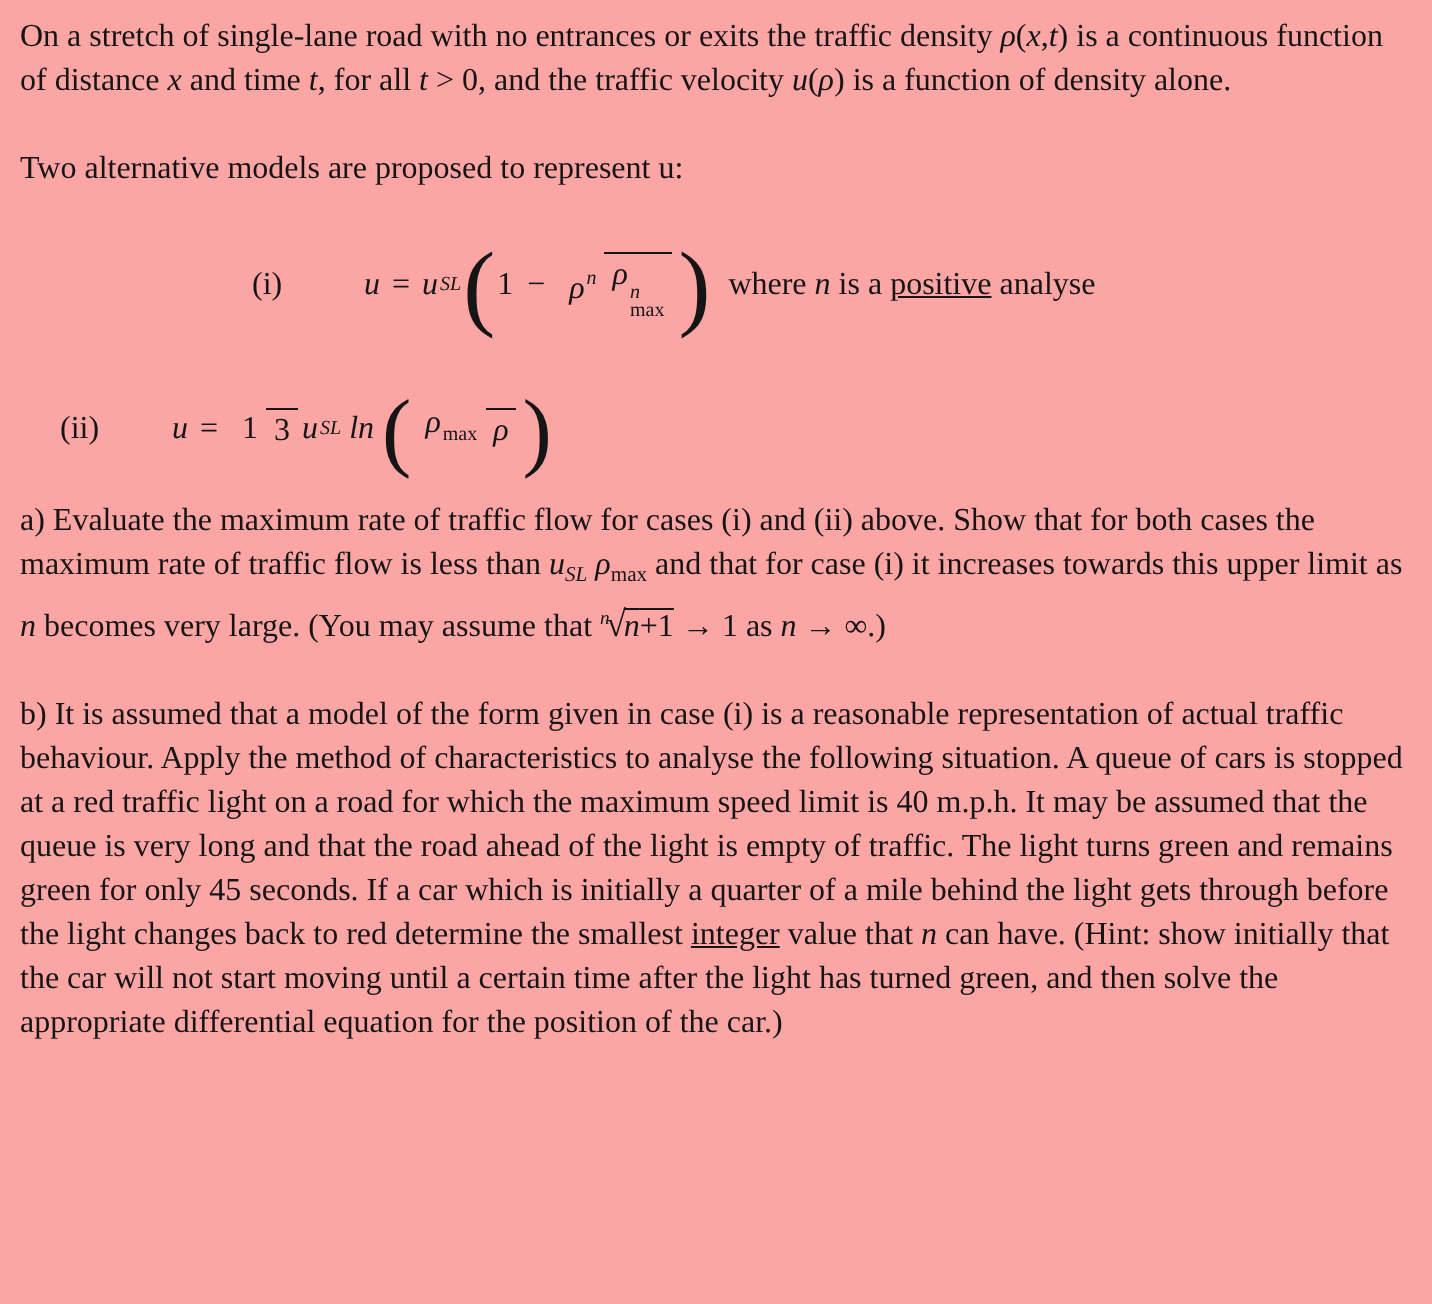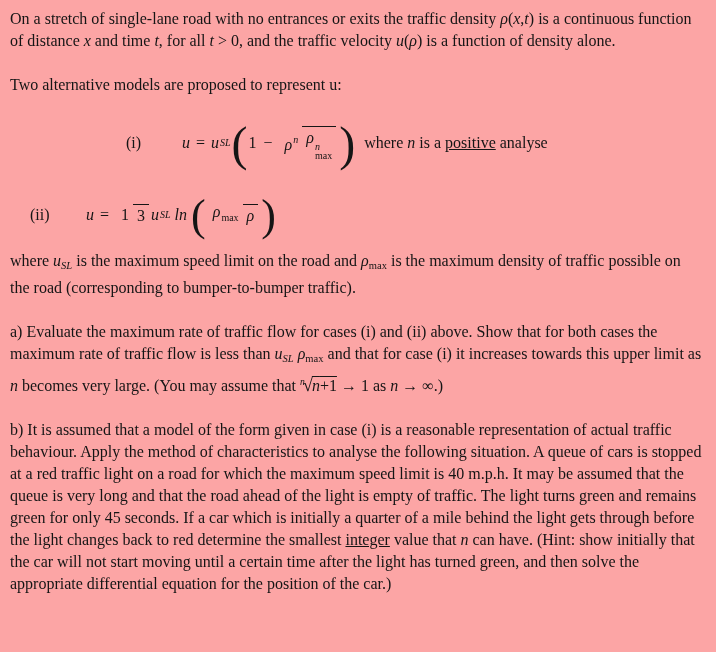--- a/index.html
+++ b/index.html
@@ -98,19 +98,18 @@
       <span class="mfun">ln</span>
       <span class="bp md">(</span>
       <span class="frac">
         <span class="fnum"><span class="mi">ρ</span><span class="msub" style="font-style:normal">max</span></span>
         <span class="fden"><span class="mi">ρ</span></span>
       </span>
       <span class="bp md">)</span>
     </span>
   </div>
 
-  <p class="gap-lg"><span>where </span><span class="rt-i">u</span><span class="rt-i rt-sub">SL</span><span> is the maximum speed limit on the road and </span><span class="rt-i">ρ</span><span class="rt-sub">max</span><span> is the maximum density of traffic possible on the road (corresponding to bumper-to-bumper traffic).</span></p>
 
   <p class="gap-lg"><span>a) Evaluate the maximum rate of traffic flow for cases (i) and (ii) above. Show that for both cases the maximum rate of traffic flow is less than </span><span class="rt-i">u</span><span class="rt-i rt-sub">SL</span><span> </span><span class="rt-i">ρ</span><span class="rt-sub">max</span><span>  and that for case (i) it increases towards this upper limit as </span><span class="rt-i">n</span><span> becomes very large. (You may assume that </span><span class="rt-i rt-radn">n</span><span class="rt-rad">√</span><span class="rt-i rt-ol">n</span><span class="rt-ol">+1</span><span> → 1 as </span><span class="rt-i">n</span><span> → ∞.)</span></p>
 
   <p><span>b) It is assumed that a model of the form given in case (i) is a reasonable representation of actual traffic behaviour. Apply the method of characteristics to analyse the following situation. A queue of cars is stopped at a red traffic light on a road for which the maximum speed limit is 40 m.p.h. It may be assumed that the queue is very long and that the road ahead of the light is empty of traffic. The light turns green and remains green for only 45 seconds. If a car which is initially a quarter of a mile behind the light gets through before the light changes back to red determine the smallest </span><span class="rt-u">integer</span><span> value that </span><span class="rt-i">n</span><span> can have. (Hint: show initially that the car will not start moving until a certain time after the light has turned green, and then solve the appropriate differential equation for the position of the car.)</span></p>
 
 </div>
 
 </body></html>

